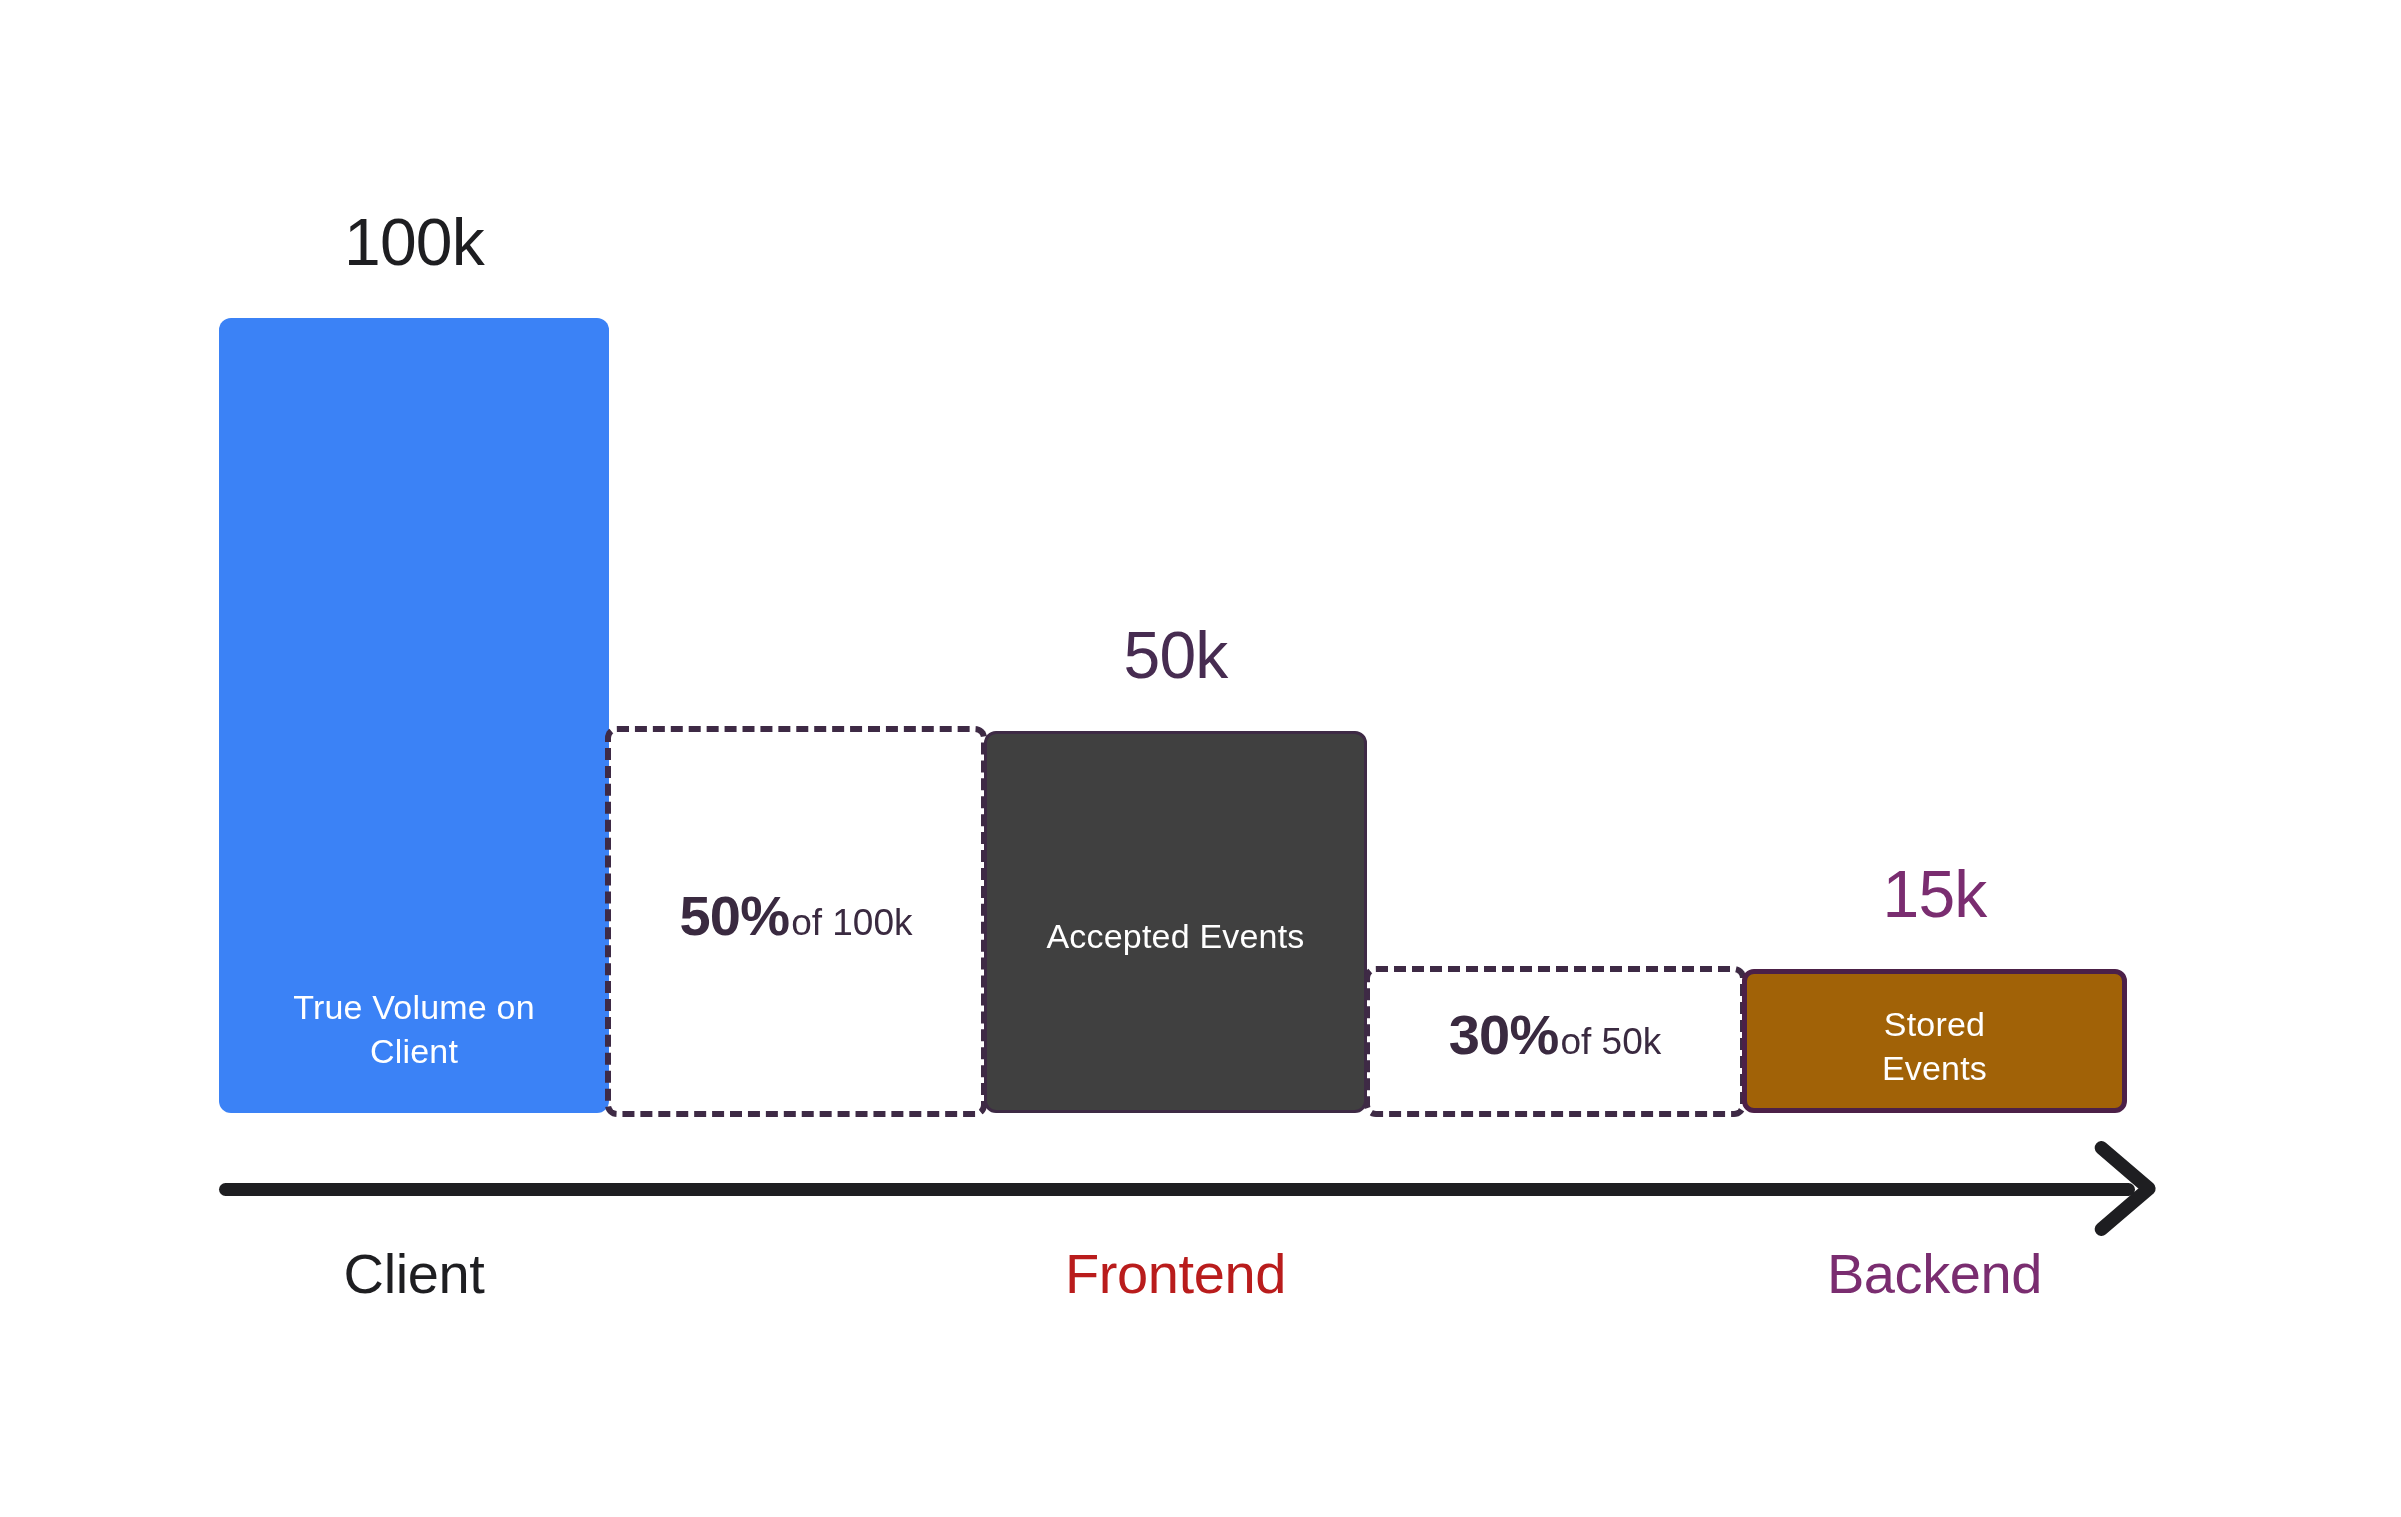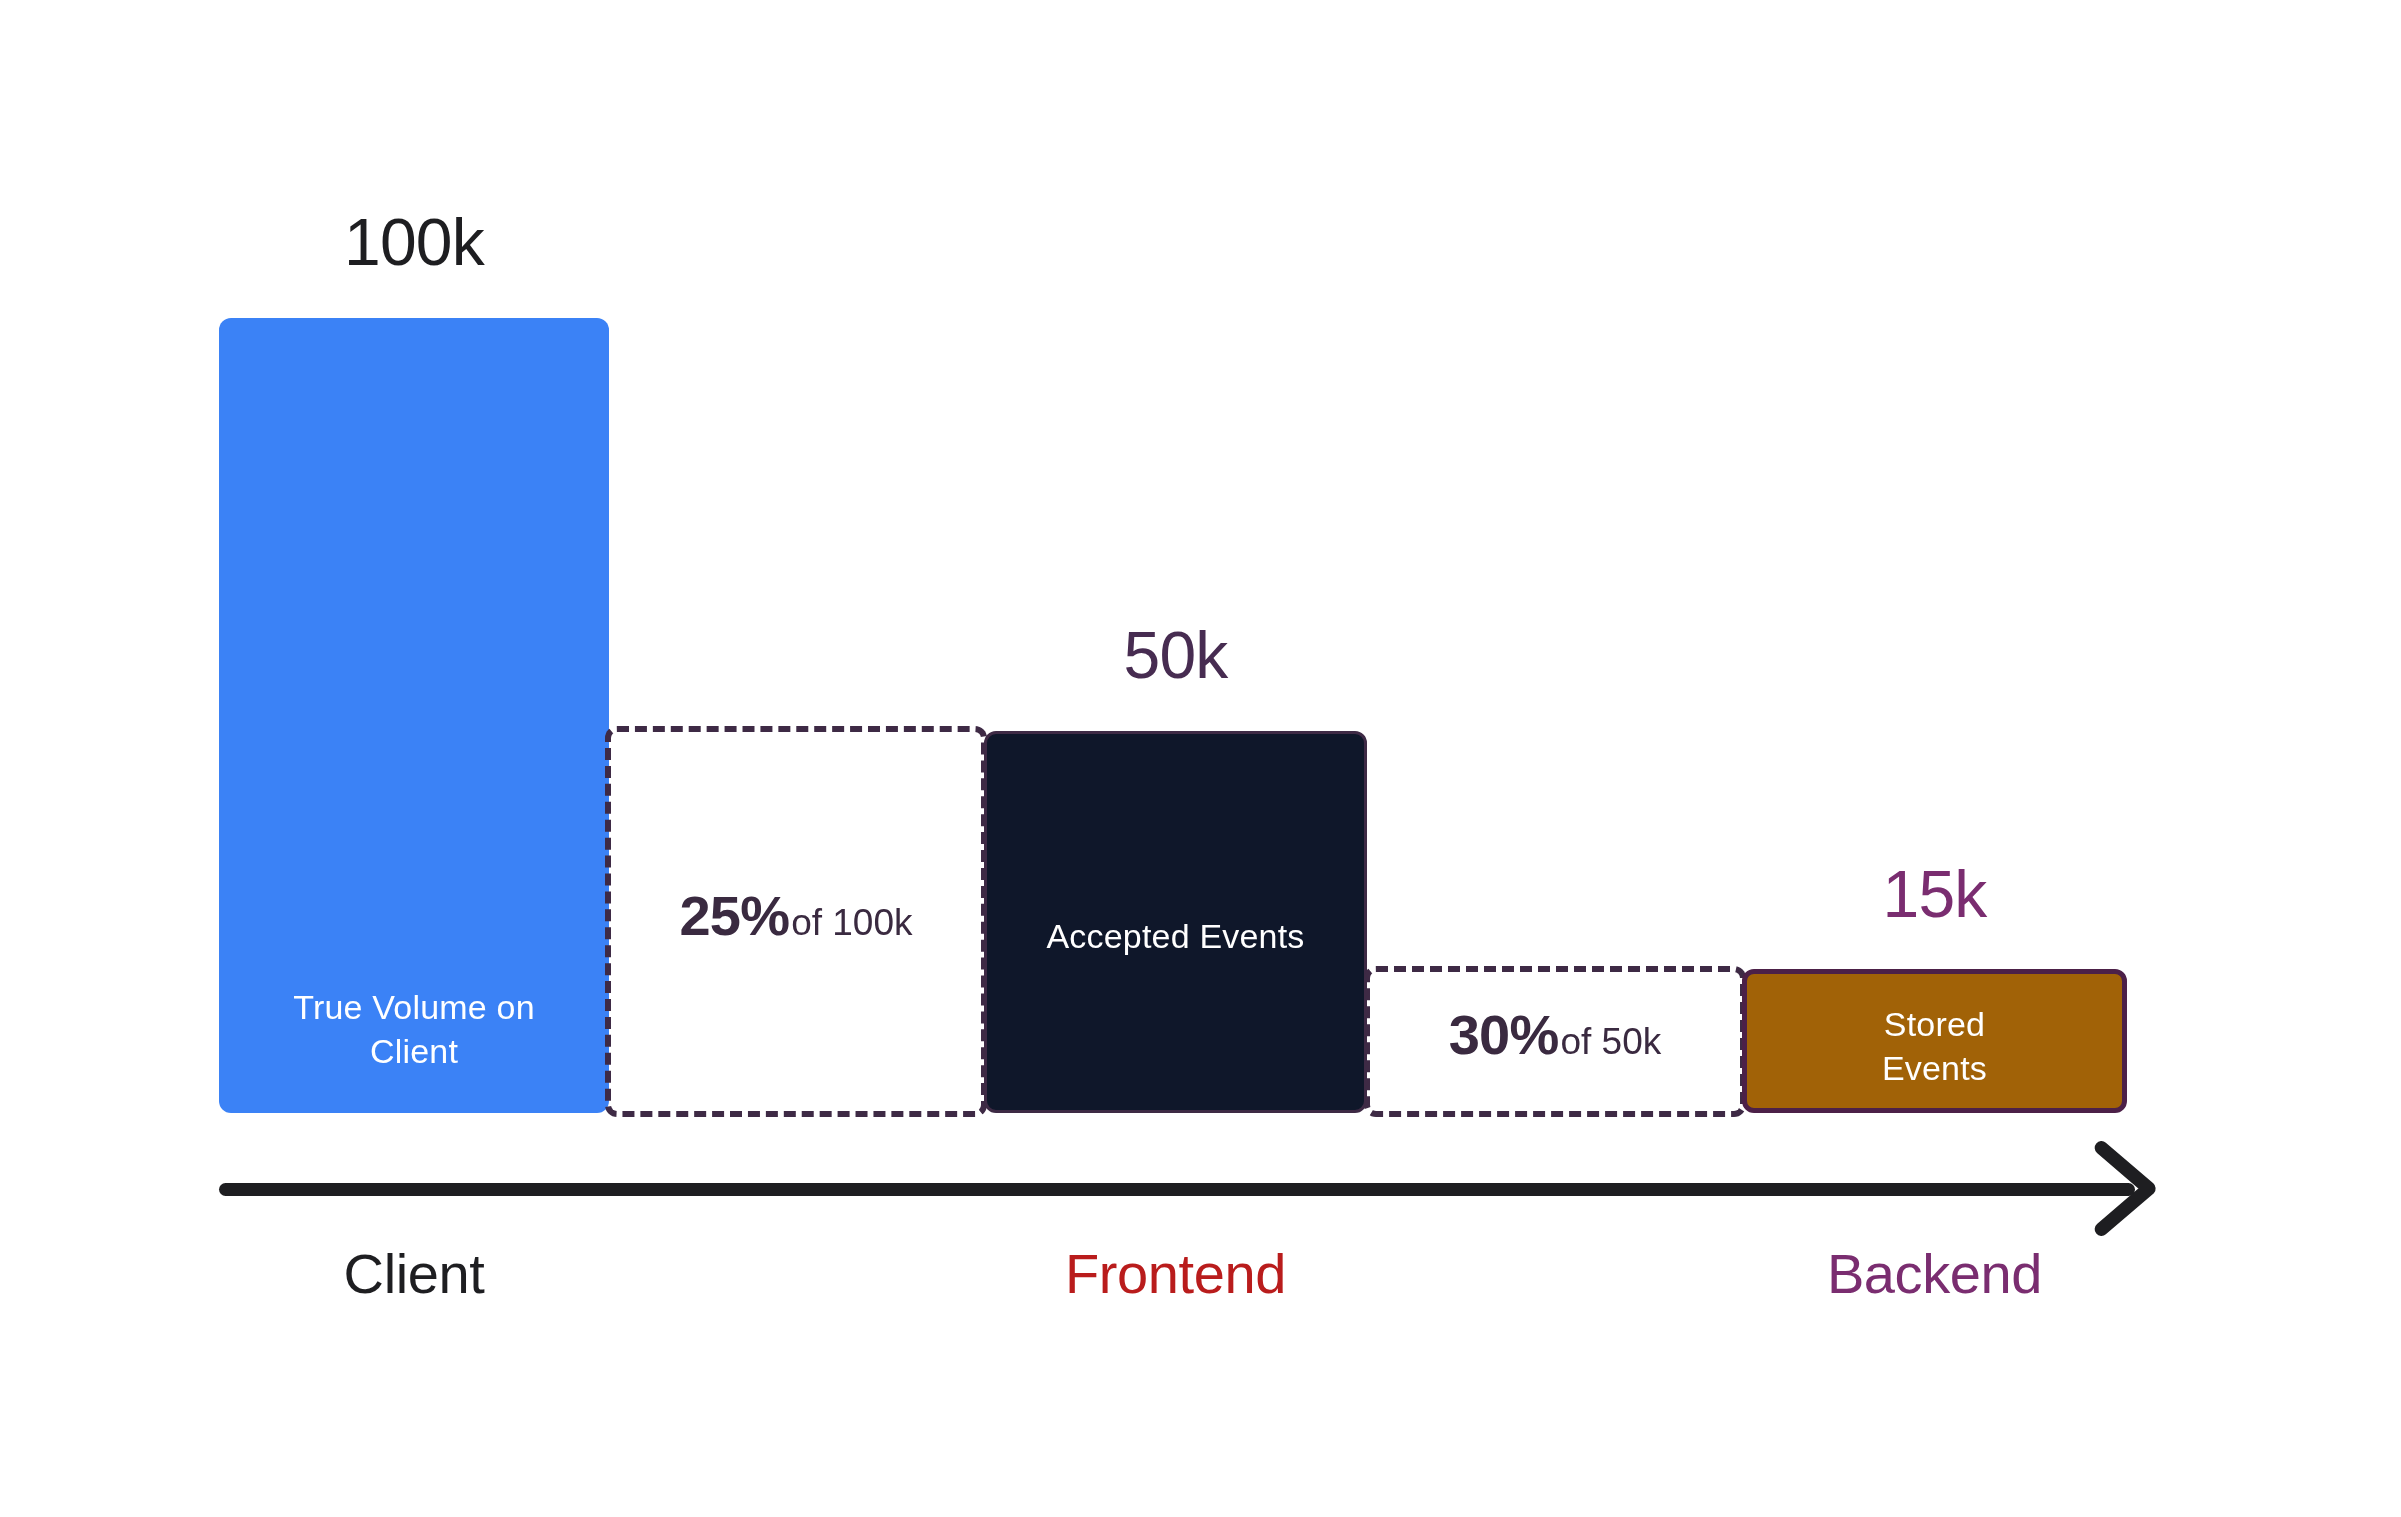--- a/index.html
+++ b/index.html
@@ -13,21 +13,21 @@
 
   
   .bar{position:absolute;border-radius:12px;box-sizing:border-box;}
 
   .bar.client{
     left:219px;top:318px;width:390px;height:795px;
     background:#3b82f6;
   }
   .bar.frontend{
     left:984px;top:731px;width:383px;height:382px;
-    background:#0f172a;border:3.4px solid #3E2A45;
+    background:#404040;border:3.4px solid #3E2A45;
   }
   .bar.backend{
     left:1742px;top:969px;width:385px;height:144px;
     background:#a16207;border:5.1px solid #4C2048;
   }
 
   
   .bar-label{
     position:absolute;left:0;right:0;
     color:#ffffff;text-align:center;
@@ -96,21 +96,21 @@
 
   <div class="bar client">
     <div class="bar-label">
       <span>True Volume on</span><br>
       <span>Client</span>
     </div>
   </div>
 
   <div class="gapbox g1">
     <div class="gaptext">
-      <span class="gap-pct">25%</span><span class="gap-of">of 100k</span>
+      <span class="gap-pct">50%</span><span class="gap-of">of 100k</span>
     </div>
   </div>
 
   <div class="value v50k">50k</div>
 
   <div class="bar frontend">
     <div class="bar-label">Accepted Events</div>
   </div>
 
   <div class="gapbox g2">

